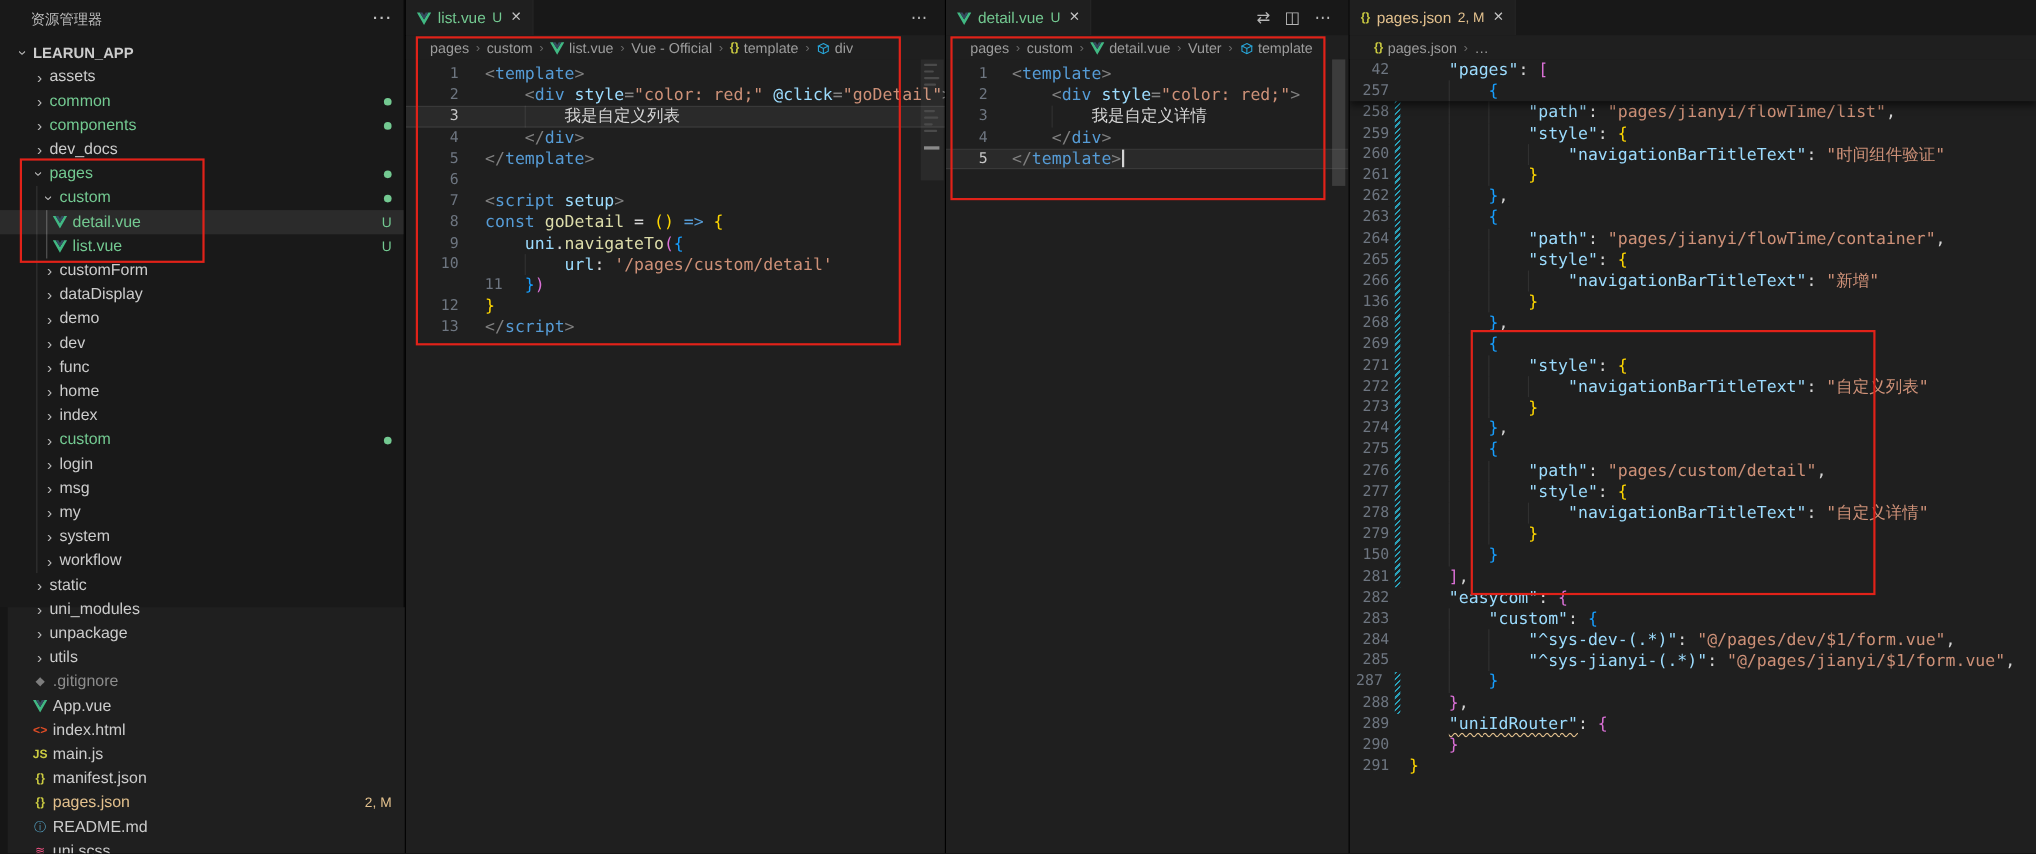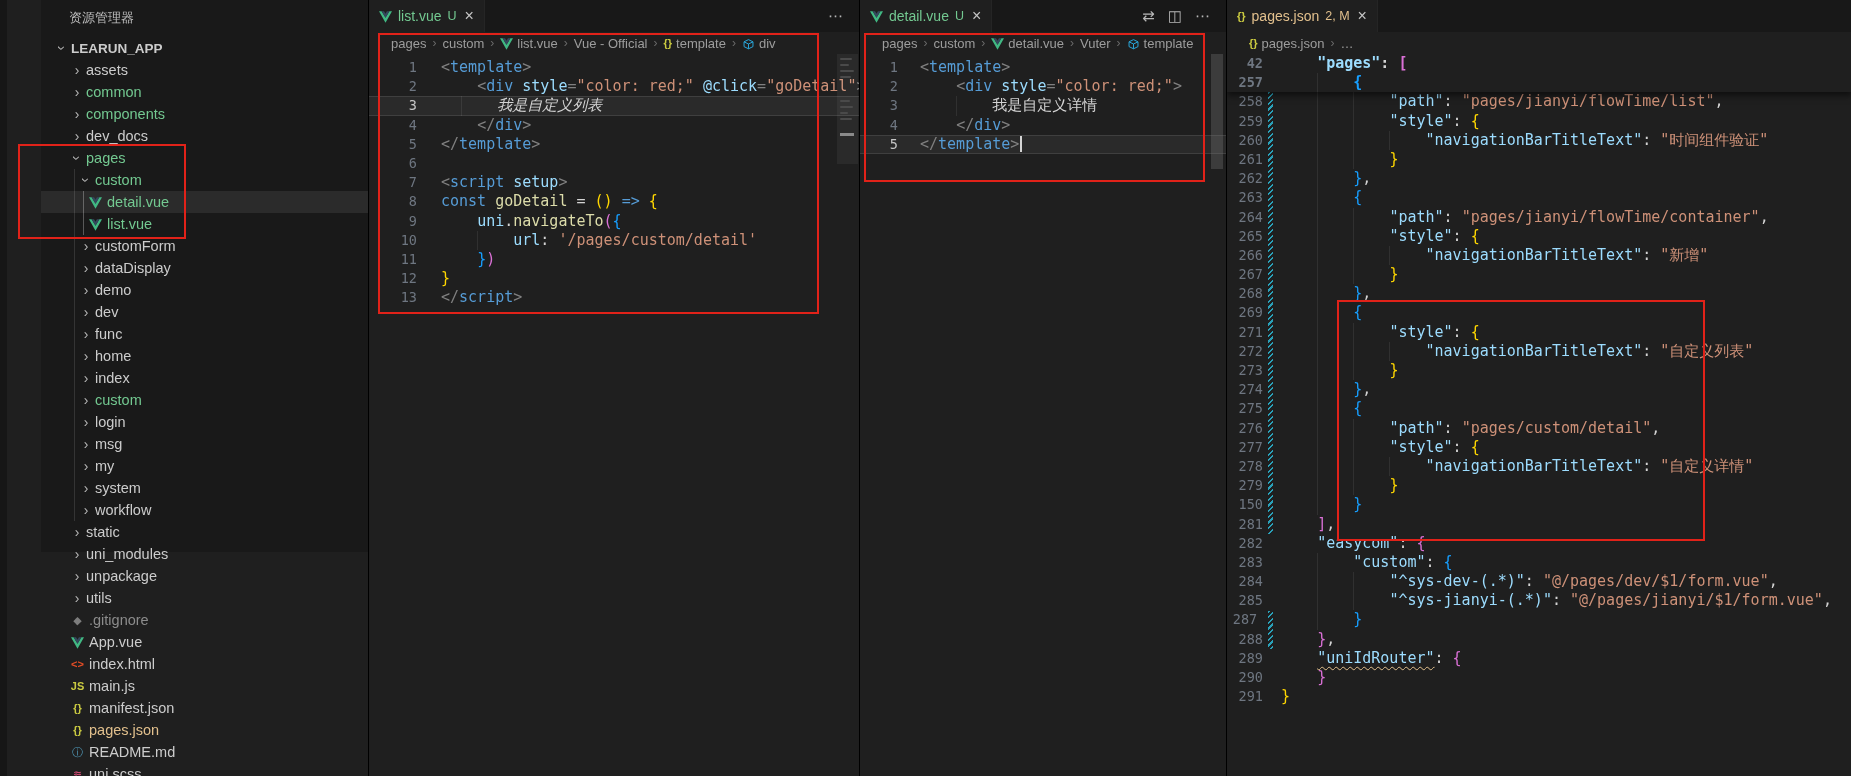--- a/index.html
+++ b/index.html
@@ -1,20 +1,20 @@
 <!DOCTYPE html>
 <html style="--red: #e12219;"><head>
 <meta charset="utf-8">
 <style>
   html,body{margin:0;padding:0;background:#111;}
   .app{position:relative;width:1851px;height:776px;background:#1f1f1f;overflow:hidden;
        font-family:"Liberation Sans",sans-serif;color:#ccc;}
   .leftstrip{position:absolute;left:0;top:0;width:7px;height:776px;background:#161616;}
   
-  .sidebar{position:absolute;left:0;top:0;width:367px;height:552px;background:#191919;border-right:1px solid #000;margin-left:41px;}
+  .sidebar{position:absolute;left:0;top:0;width:367px;height:552px;background:#191919;border-right:1px solid #000;}
   .sb-header{position:absolute;left:0;top:0;right:0;height:36px;}
   .sb-title{position:absolute;left:28px;top:9px;font-size:13px;color:#bdbdbd;}
   .sb-more{position:absolute;right:10px;top:5px;font-size:18px;color:#c0c0c0;cursor:pointer;letter-spacing:1px;}
   .tree{position:absolute;left:0;top:37px;right:0;bottom:0;}
   .trow{position:relative;height:22px;display:flex;align-items:center;font-size:14.5px;color:#cccccc;cursor:pointer;}
   .trow.selected{background:rgba(255,255,255,0.08);}
   .trow .twist{width:14px;flex:0 0 14px;text-align:center;color:#b8b8b8;font-size:14px;line-height:14px;}
   .twist.exp{transform:rotate(90deg);}
   .trow .ficon{width:15px;flex:0 0 15px;text-align:center;font-size:11px;line-height:14px;margin-right:2px;}
   .trow .lbl{margin-left:2px;white-space:nowrap;}
@@ -55,21 +55,21 @@
   .lines{position:relative;}
   .line{position:relative;height:19.2px;line-height:19.2px;white-space:pre;}
   .line.cur{background:rgba(255,255,255,0.05);
             box-shadow:inset 0 1px 0 rgba(255,255,255,0.10),inset 0 -1px 0 rgba(255,255,255,0.10);}
   .ln{position:absolute;left:0;top:0;text-align:right;color:#6e7681;font-size:13.5px;}
   .line.cur .ln{color:#c6c6c6;}
   .lc{position:absolute;top:0;}
   .iguide{position:absolute;top:0;bottom:0;width:1px;background:rgba(255,255,255,0.08);}
   .cursor{display:inline-block;width:2px;height:16px;background:#d4d4d4;vertical-align:-3px;margin-left:1px;}
   .sticky{position:absolute;left:0;right:0;top:0;background:#1f1f1f;z-index:6;
-          box-shadow:0 4px 6px rgba(0,0,0,0.5);font-weight:bold;}
+          box-shadow:0 4px 6px rgba(0,0,0,0.5);}
   .modbar{position:absolute;width:5px;z-index:2;
           background:repeating-linear-gradient(135deg,#2aa0b8 0 1.5px,rgba(0,0,0,0) 1.5px 4px);}
   
   .tk-pn{color:#808080}.tk-tag{color:#569cd6}.tk-attr{color:#9cdcfe}.tk-str{color:#ce9178}
   .tk-kw{color:#569cd6}.tk-fn{color:#dcdcaa}.tk-txt{color:#d4d4d4}.tk-key{color:#9cdcfe}
   .tk-b1{color:#ffd700}.tk-b2{color:#da70d6}.tk-b3{color:#179fff}
   .tk-sq{text-decoration:underline;text-decoration-style:wavy;text-decoration-color:#e2c08d;
          text-decoration-thickness:1px;text-underline-offset:3px;}
   
   .minimap{position:absolute;right:1px;top:54px;width:21px;bottom:0;}
@@ -318,29 +318,29 @@
                   <path d="M8 7.4 V13.3"></path>
                 </g>
               </svg></span>
             <span>div</span>
           </span>
         </div>
         <div class="code">
           <div class="lines" style="padding-top: 4px;">
             <div class="line"><span class="ln" style="width: 48px;">1</span><span class="lc" style="left: 72px;"><span class="tk-pn">&lt;</span><span class="tk-tag">template</span><span class="tk-pn">&gt;</span></span></div>
             <div class="line"><span class="ln" style="width: 48px;">2</span><span class="lc" style="left: 72px;"><span class="tk-txt">    </span><span class="tk-pn">&lt;</span><span class="tk-tag">div</span><span class="tk-txt"> </span><span class="tk-attr">style</span><span class="tk-pn">=</span><span class="tk-str">"color: red;"</span><span class="tk-txt"> </span><span class="tk-attr">@click</span><span class="tk-pn">=</span><span class="tk-str">"goDetail"</span><span class="tk-pn">&gt;</span></span></div>
-            <div class="line cur"><span class="ln" style="width: 48px;">3</span><span class="lc" style="left: 56px; font-style: italic;"><div class="iguide" style="left: 4ch;"></div><span class="tk-txt">        我是自定义列表</span></span></div>
+            <div class="line cur"><span class="ln" style="width: 48px;">3</span><span class="lc" style="left: 72px;"><div class="iguide" style="left: 4ch;"></div><span class="tk-txt">        我是自定义列表</span></span></div>
             <div class="line"><span class="ln" style="width: 48px;">4</span><span class="lc" style="left: 72px;"><span class="tk-txt">    </span><span class="tk-pn">&lt;/</span><span class="tk-tag">div</span><span class="tk-pn">&gt;</span></span></div>
             <div class="line"><span class="ln" style="width: 48px;">5</span><span class="lc" style="left: 72px;"><span class="tk-pn">&lt;/</span><span class="tk-tag">template</span><span class="tk-pn">&gt;</span></span></div>
             <div class="line"><span class="ln" style="width: 48px;">6</span><span class="lc" style="left: 72px;"></span></div>
             <div class="line"><span class="ln" style="width: 48px;">7</span><span class="lc" style="left: 72px;"><span class="tk-pn">&lt;</span><span class="tk-tag">script</span><span class="tk-txt"> </span><span class="tk-attr">setup</span><span class="tk-pn">&gt;</span></span></div>
             <div class="line"><span class="ln" style="width: 48px;">8</span><span class="lc" style="left: 72px;"><span class="tk-kw">const</span><span class="tk-txt"> </span><span class="tk-fn">goDetail</span><span class="tk-txt"> = </span><span class="tk-b1">()</span><span class="tk-txt"> </span><span class="tk-kw">=&gt;</span><span class="tk-txt"> </span><span class="tk-b1">{</span></span></div>
             <div class="line"><span class="ln" style="width: 48px;">9</span><span class="lc" style="left: 72px;"><span class="tk-txt">    </span><span class="tk-attr">uni</span><span class="tk-txt">.</span><span class="tk-fn">navigateTo</span><span class="tk-b2">(</span><span class="tk-b3">{</span></span></div>
             <div class="line"><span class="ln" style="width: 48px;">10</span><span class="lc" style="left: 72px;"><div class="iguide" style="left: 4ch;"></div><span class="tk-txt">        </span><span class="tk-attr">url</span><span class="tk-txt">: </span><span class="tk-str">'/pages/custom/detail'</span></span></div>
-            <div class="line"><span class="ln" style="width: 48px;">11</span><span class="lc" style="left: 72px;"><span class="tk-txt">    </span><span class="tk-b3">}</span><span class="tk-b2">)</span></span></div>
+            <div class="line"><span class="ln" style="width: 48px; padding-left: 40px;">11</span><span class="lc" style="left: 72px;"><span class="tk-txt">    </span><span class="tk-b3">}</span><span class="tk-b2">)</span></span></div>
             <div class="line"><span class="ln" style="width: 48px;">12</span><span class="lc" style="left: 72px;"><span class="tk-b1">}</span></span></div>
             <div class="line"><span class="ln" style="width: 48px;">13</span><span class="lc" style="left: 72px;"><span class="tk-pn">&lt;/</span><span class="tk-tag">script</span><span class="tk-pn">&gt;</span></span></div>
           </div>
         </div>
         <div class="minimap">
           <div class="mmslider"></div>
           <div class="mmbar" style="top: 4px; width: 12px; left: 3px;"></div>
           <div class="mmbar" style="top: 10px; width: 9px; left: 3px;"></div>
           <div class="mmbar" style="top: 16px; width: 14px; left: 3px;"></div>
           <div class="mmbar" style="top: 22px; width: 11px; left: 3px;"></div>
@@ -431,21 +431,21 @@
           <div class="lines" style="padding-top: 38.4px;">
             <div class="line"><span class="ln" style="width: 36px;">258</span><span class="lc" style="left: 54px;"><div class="iguide" style="left: 4ch;"></div><div class="iguide" style="left: 8ch;"></div><span class="tk-txt">            </span><span class="tk-key">"path"</span><span class="tk-txt">: </span><span class="tk-str">"pages/jianyi/flowTime/list"</span><span class="tk-txt">,</span></span></div>
             <div class="line"><span class="ln" style="width: 36px;">259</span><span class="lc" style="left: 54px;"><div class="iguide" style="left: 4ch;"></div><div class="iguide" style="left: 8ch;"></div><span class="tk-txt">            </span><span class="tk-key">"style"</span><span class="tk-txt">: </span><span class="tk-b1">{</span></span></div>
             <div class="line"><span class="ln" style="width: 36px;">260</span><span class="lc" style="left: 54px;"><div class="iguide" style="left: 4ch;"></div><div class="iguide" style="left: 8ch;"></div><div class="iguide" style="left: 12ch;"></div><span class="tk-txt">                </span><span class="tk-key">"navigationBarTitleText"</span><span class="tk-txt">: </span><span class="tk-str">"时间组件验证"</span></span></div>
             <div class="line"><span class="ln" style="width: 36px;">261</span><span class="lc" style="left: 54px;"><div class="iguide" style="left: 4ch;"></div><div class="iguide" style="left: 8ch;"></div><span class="tk-txt">            </span><span class="tk-b1">}</span></span></div>
             <div class="line"><span class="ln" style="width: 36px;">262</span><span class="lc" style="left: 54px;"><div class="iguide" style="left: 4ch;"></div><span class="tk-txt">        </span><span class="tk-b3">}</span><span class="tk-txt">,</span></span></div>
             <div class="line"><span class="ln" style="width: 36px;">263</span><span class="lc" style="left: 54px;"><div class="iguide" style="left: 4ch;"></div><span class="tk-txt">        </span><span class="tk-b3">{</span></span></div>
             <div class="line"><span class="ln" style="width: 36px;">264</span><span class="lc" style="left: 54px;"><div class="iguide" style="left: 4ch;"></div><div class="iguide" style="left: 8ch;"></div><span class="tk-txt">            </span><span class="tk-key">"path"</span><span class="tk-txt">: </span><span class="tk-str">"pages/jianyi/flowTime/container"</span><span class="tk-txt">,</span></span></div>
             <div class="line"><span class="ln" style="width: 36px;">265</span><span class="lc" style="left: 54px;"><div class="iguide" style="left: 4ch;"></div><div class="iguide" style="left: 8ch;"></div><span class="tk-txt">            </span><span class="tk-key">"style"</span><span class="tk-txt">: </span><span class="tk-b1">{</span></span></div>
             <div class="line"><span class="ln" style="width: 36px;">266</span><span class="lc" style="left: 54px;"><div class="iguide" style="left: 4ch;"></div><div class="iguide" style="left: 8ch;"></div><div class="iguide" style="left: 12ch;"></div><span class="tk-txt">                </span><span class="tk-key">"navigationBarTitleText"</span><span class="tk-txt">: </span><span class="tk-str">"新增"</span></span></div>
-            <div class="line"><span class="ln" style="width: 36px;">267</span><span class="lc" style="left: 54px;"><div class="iguide" style="left: 4ch;"></div><div class="iguide" style="left: 8ch;"></div><span class="tk-txt">            </span><span class="tk-b1">}</span></span></div>
+            <div class="line"><span class="ln" style="width: 36px;">136</span><span class="lc" style="left: 54px;"><div class="iguide" style="left: 4ch;"></div><div class="iguide" style="left: 8ch;"></div><span class="tk-txt">            </span><span class="tk-b1">}</span></span></div>
             <div class="line"><span class="ln" style="width: 36px;">268</span><span class="lc" style="left: 54px;"><div class="iguide" style="left: 4ch;"></div><span class="tk-txt">        </span><span class="tk-b3">}</span><span class="tk-txt">,</span></span></div>
             <div class="line"><span class="ln" style="width: 36px;">269</span><span class="lc" style="left: 54px;"><div class="iguide" style="left: 4ch;"></div><span class="tk-txt">        </span><span class="tk-b3">{</span></span></div>
             <div class="line"><span class="ln" style="width: 36px;">271</span><span class="lc" style="left: 54px;"><div class="iguide" style="left: 4ch;"></div><div class="iguide" style="left: 8ch;"></div><span class="tk-txt">            </span><span class="tk-key">"style"</span><span class="tk-txt">: </span><span class="tk-b1">{</span></span></div>
             <div class="line"><span class="ln" style="width: 36px;">272</span><span class="lc" style="left: 54px;"><div class="iguide" style="left: 4ch;"></div><div class="iguide" style="left: 8ch;"></div><div class="iguide" style="left: 12ch;"></div><span class="tk-txt">                </span><span class="tk-key">"navigationBarTitleText"</span><span class="tk-txt">: </span><span class="tk-str">"自定义列表"</span></span></div>
             <div class="line"><span class="ln" style="width: 36px;">273</span><span class="lc" style="left: 54px;"><div class="iguide" style="left: 4ch;"></div><div class="iguide" style="left: 8ch;"></div><span class="tk-txt">            </span><span class="tk-b1">}</span></span></div>
             <div class="line"><span class="ln" style="width: 36px;">274</span><span class="lc" style="left: 54px;"><div class="iguide" style="left: 4ch;"></div><span class="tk-txt">        </span><span class="tk-b3">}</span><span class="tk-txt">,</span></span></div>
             <div class="line"><span class="ln" style="width: 36px;">275</span><span class="lc" style="left: 54px;"><div class="iguide" style="left: 4ch;"></div><span class="tk-txt">        </span><span class="tk-b3">{</span></span></div>
             <div class="line"><span class="ln" style="width: 36px;">276</span><span class="lc" style="left: 54px;"><div class="iguide" style="left: 4ch;"></div><div class="iguide" style="left: 8ch;"></div><span class="tk-txt">            </span><span class="tk-key">"path"</span><span class="tk-txt">: </span><span class="tk-str">"pages/custom/detail"</span><span class="tk-txt">,</span></span></div>
             <div class="line"><span class="ln" style="width: 36px;">277</span><span class="lc" style="left: 54px;"><div class="iguide" style="left: 4ch;"></div><div class="iguide" style="left: 8ch;"></div><span class="tk-txt">            </span><span class="tk-key">"style"</span><span class="tk-txt">: </span><span class="tk-b1">{</span></span></div>
             <div class="line"><span class="ln" style="width: 36px;">278</span><span class="lc" style="left: 54px;"><div class="iguide" style="left: 4ch;"></div><div class="iguide" style="left: 8ch;"></div><div class="iguide" style="left: 12ch;"></div><span class="tk-txt">                </span><span class="tk-key">"navigationBarTitleText"</span><span class="tk-txt">: </span><span class="tk-str">"自定义详情"</span></span></div>

